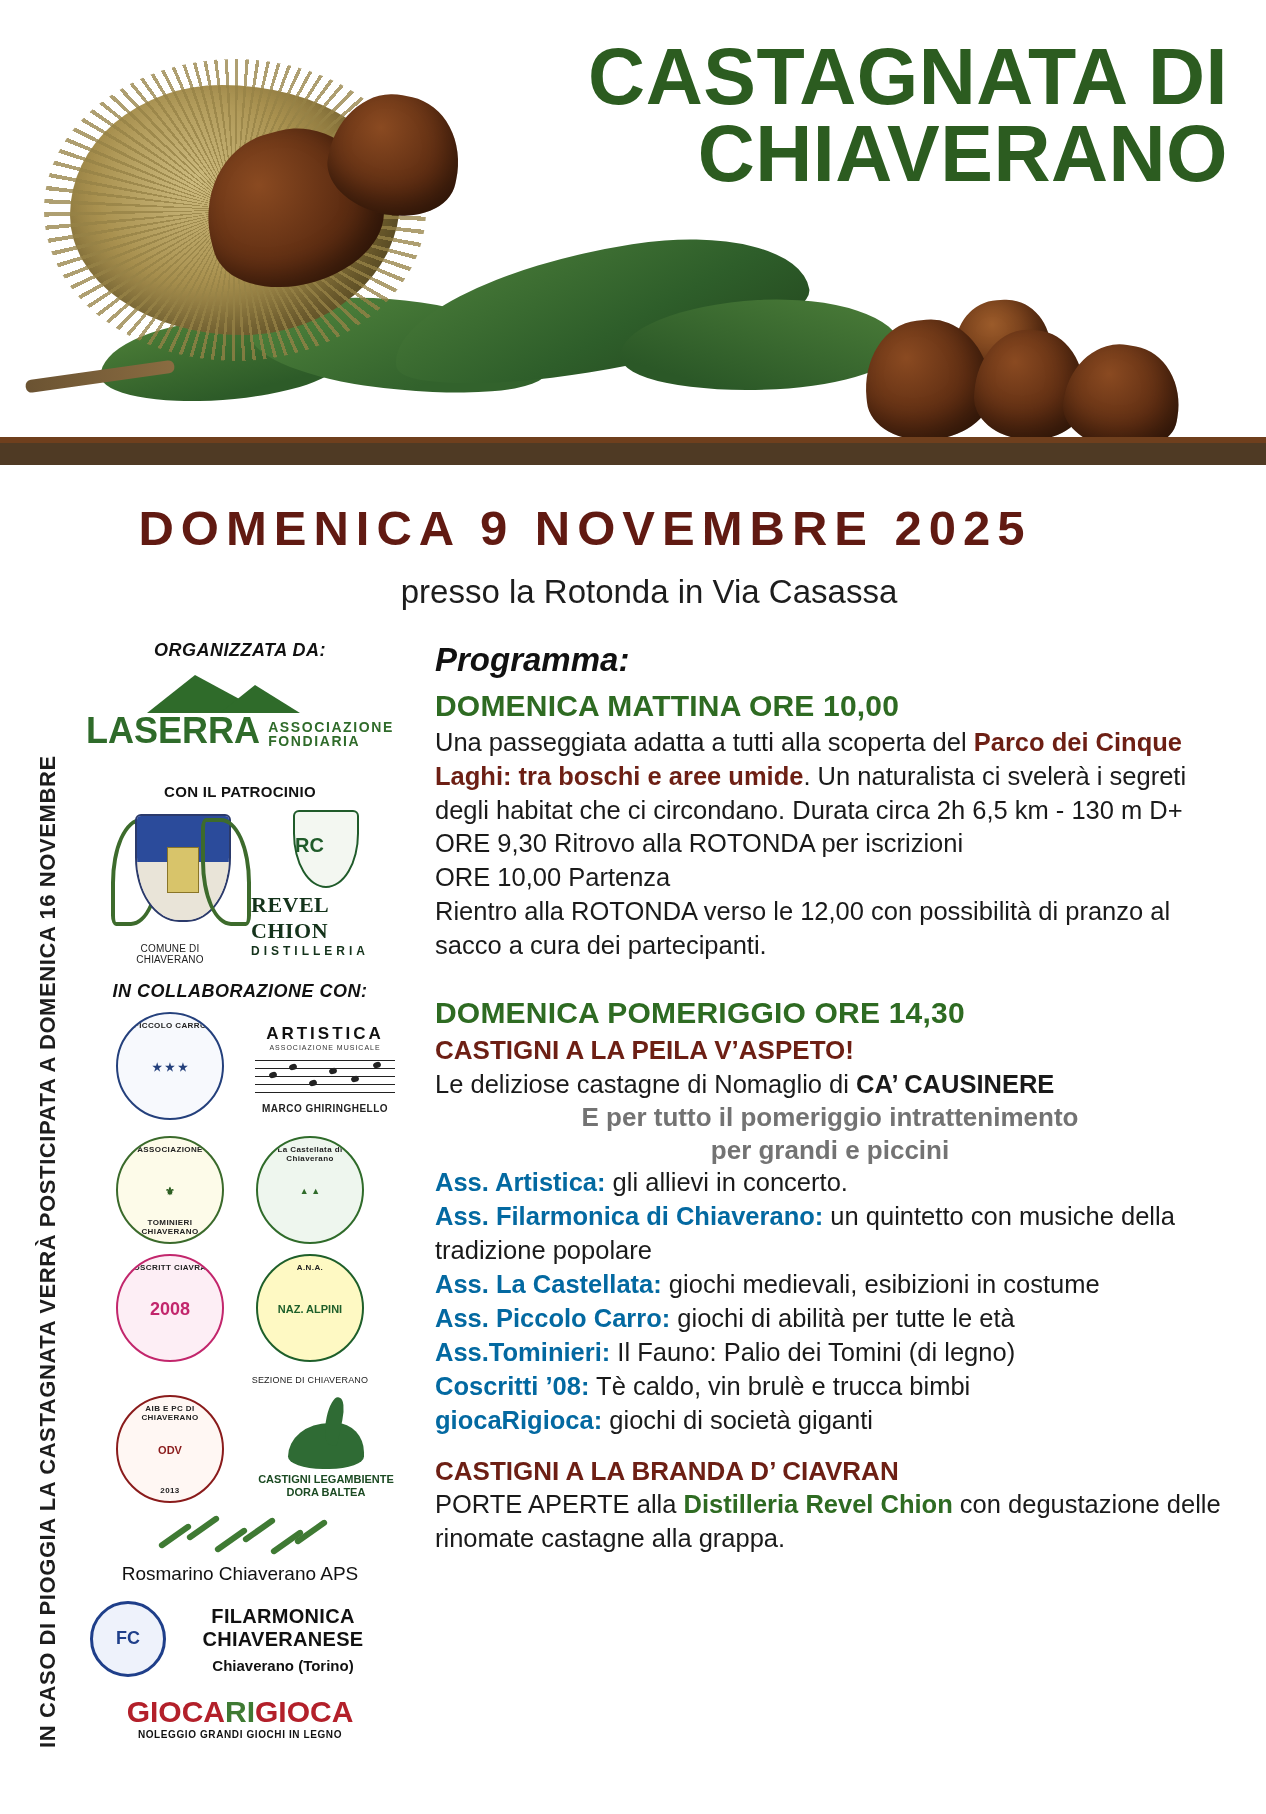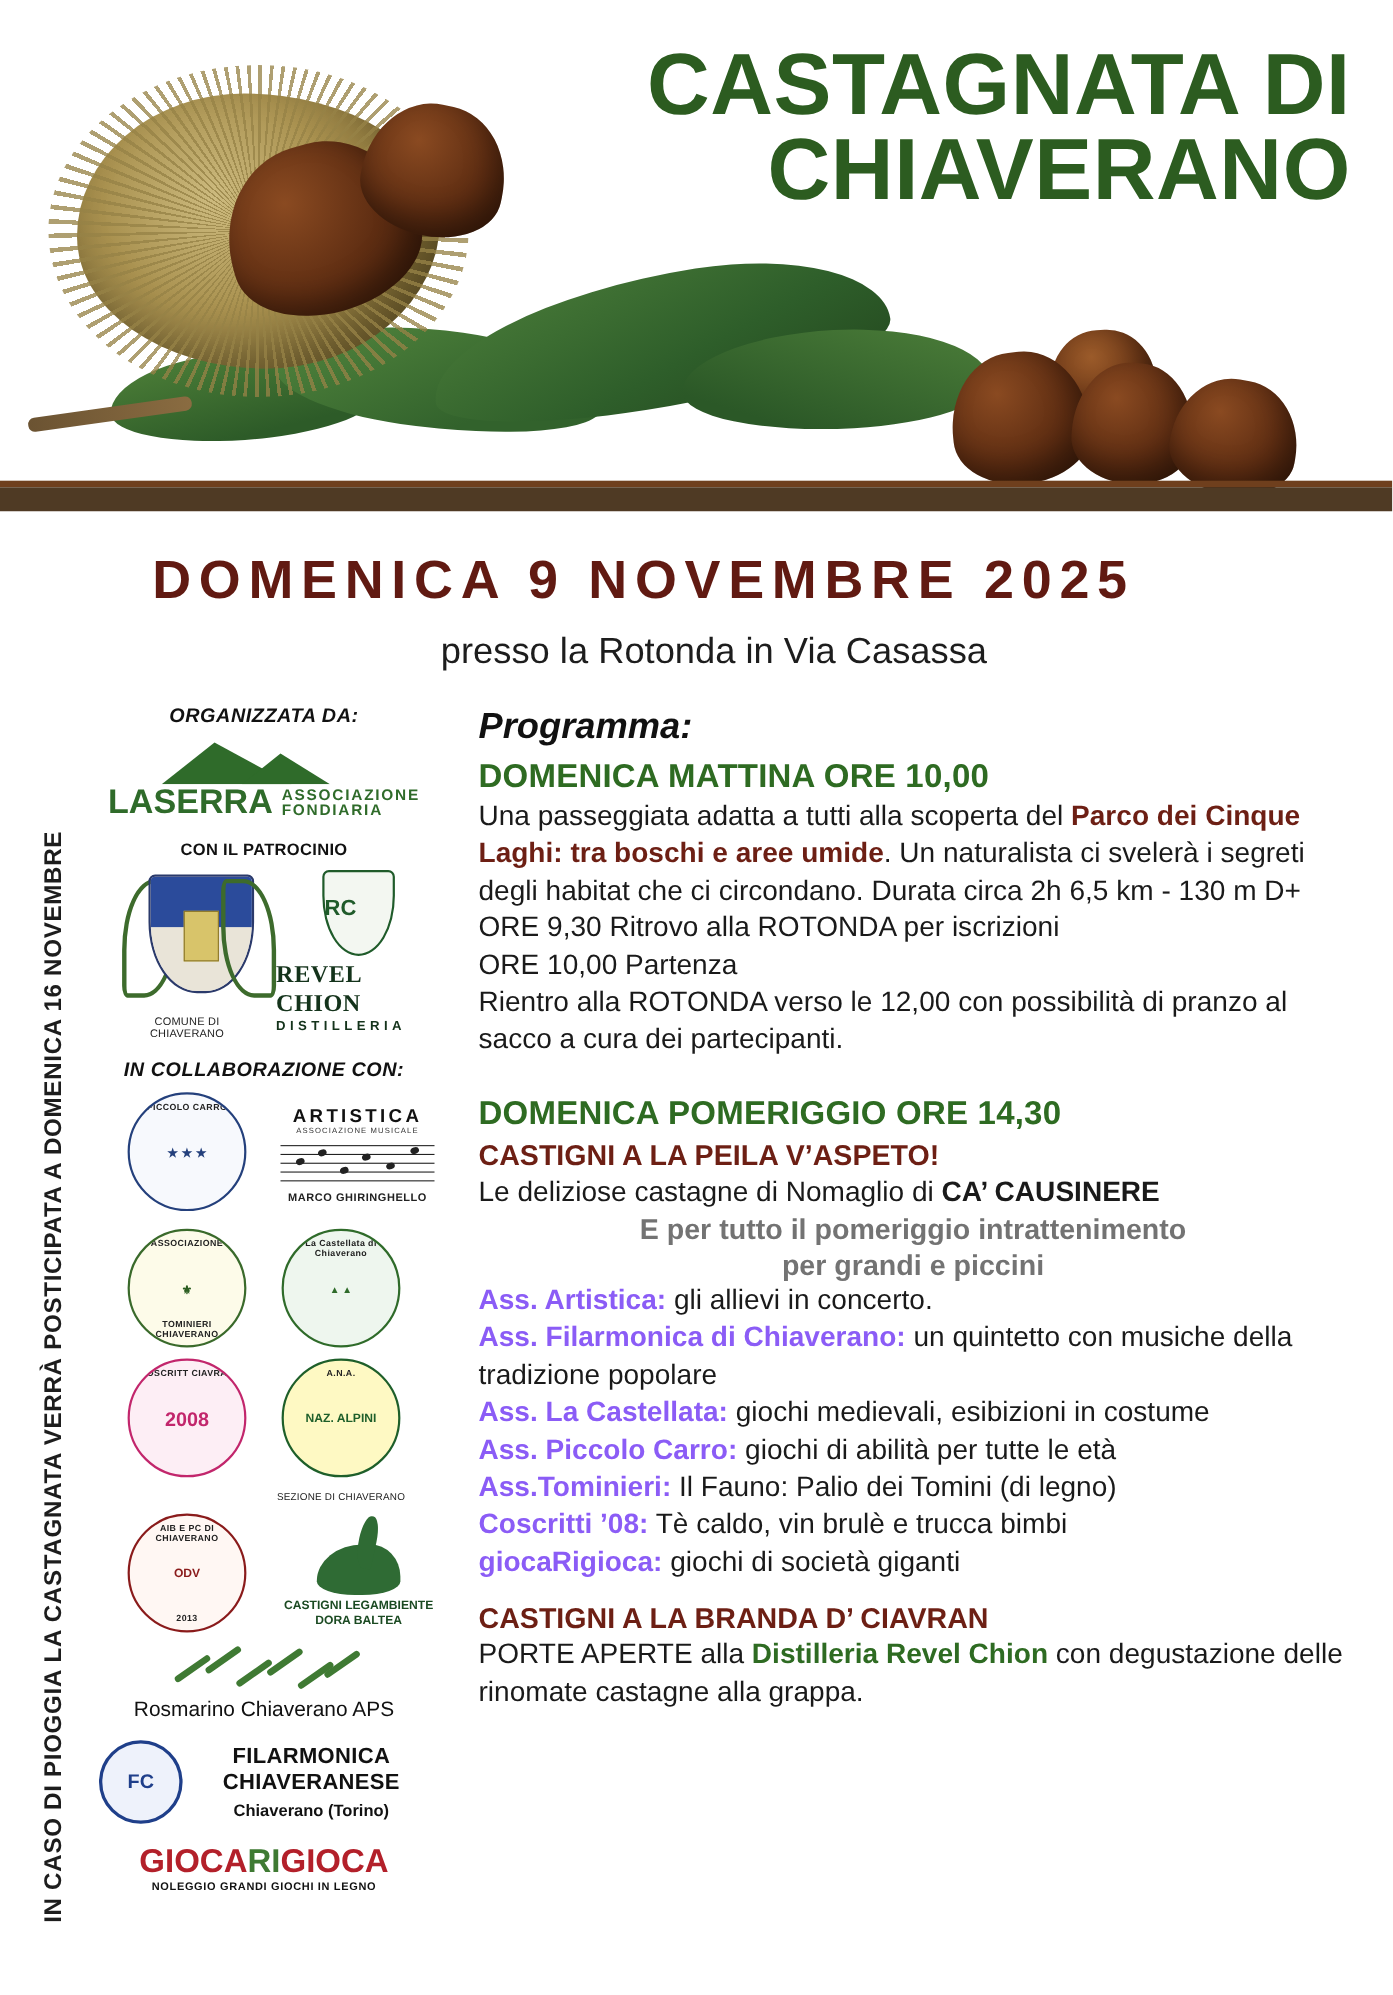--- a/index.html
+++ b/index.html
@@ -244,21 +244,21 @@
     content: "";
     position: absolute;
     left: 95px; top: 16px;
     width: 0; height: 0;
     border-left: 35px solid transparent;
     border-right: 45px solid transparent;
     border-bottom: 28px solid #2f6b2a;
   }
   .laserra-name {
     font-weight: bold;
-    font-size: 31px;
+    font-size: 36px;
     color: #2f6b2a;
     letter-spacing: 0px;
     line-height: 1;
   }
   .laserra-sub {
     font-weight: bold;
     font-size: 14px;
     color: #2f6b2a;
     line-height: 1.05;
     letter-spacing: 1.6px;
@@ -487,21 +487,21 @@
     font-size: 26px;
   }
   .center-green {
     color: #737373;
     font-weight: bold;
     font-size: 26px;
     text-align: center;
     line-height: 1.25;
   }
   .list-line { margin: 0; }
-  .list-line .lbl { font-weight: bold; color: #8b5cf6; margin-top: 16px; }
+  .list-line .lbl { font-weight: bold; color: #0369a1; margin-top: 16px; }
 </style>
 </head>
 <body>
 
 <div id="poster">
 
   <div class="hero">
     <div class="art">
       <div class="leaf l4"></div>
       <div class="leaf l2"></div>
@@ -539,21 +539,21 @@
       <div class="peak"></div>
       <div style="display:flex; align-items:flex-end; gap:8px; justify-content:center;">
         <div class="laserra-name">LASERRA</div>
         <div>
           <div class="laserra-sub">ASSOCIAZIONE</div>
           <div class="laserra-sub">FONDIARIA</div>
         </div>
       </div>
     </div>
 
-    <div class="logos-head small" style="margin-top:20px;">CON IL PATROCINIO</div>
+    <div class="logos-head small" style="margin-top:34px;">CON IL PATROCINIO</div>
 
     <div class="logo-row">
       <div class="logo-box">
         <div class="crest-wreath">
           <div class="crest">
             <div class="top"></div>
               <div class="bot"></div>
               <div class="tower"></div>
           </div>
         </div>

